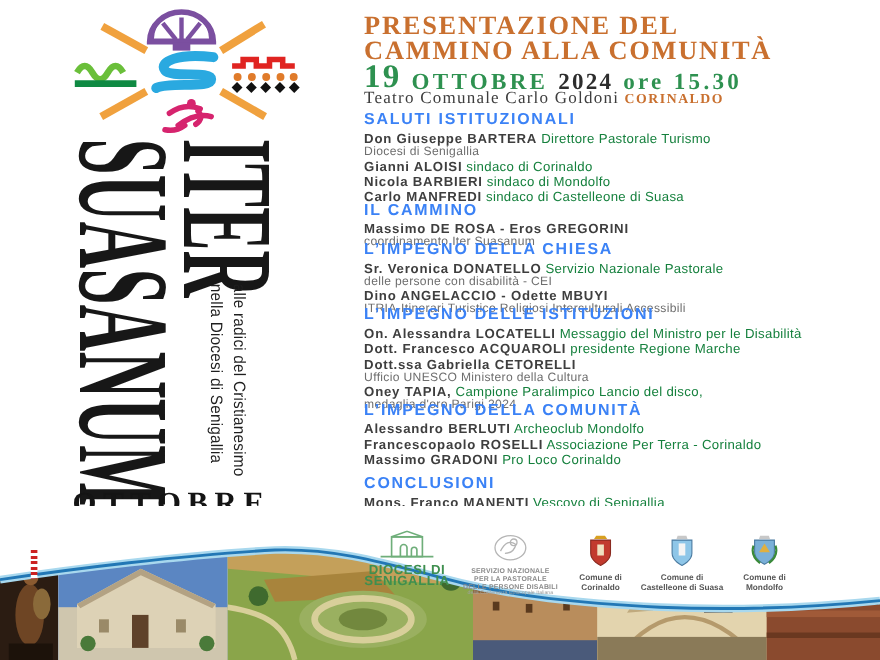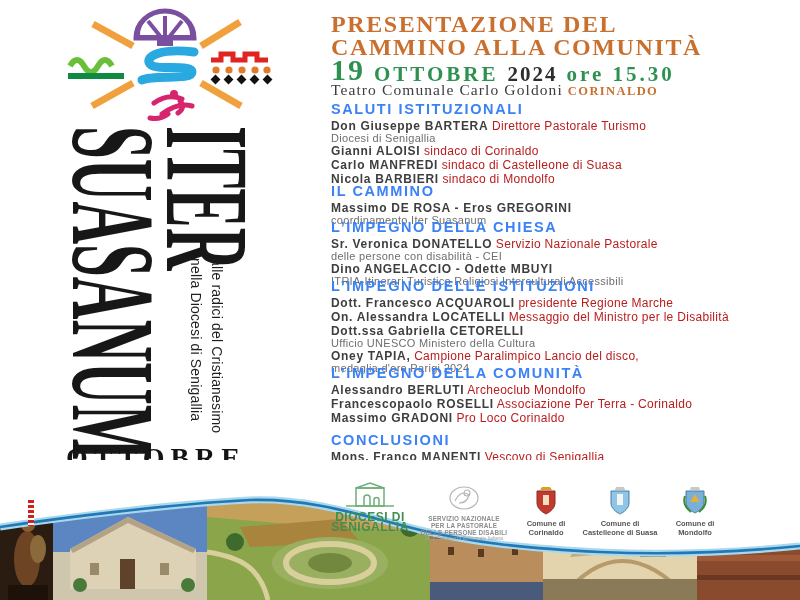--- a/index.html
+++ b/index.html
@@ -31,21 +31,21 @@
   #date-line .year{font-size:21px;letter-spacing:2px;color:#2d2d2d;}
   #date-line .time{font-size:21px;letter-spacing:3px;}
   #venue-line{left:331px;top:81px;width:460px;font-size:15.5px;letter-spacing:1.1px;color:#3d3d3d;}
   #venue-line .city{color:#c9702f;font-weight:bold;font-size:12.5px;letter-spacing:1.4px;}
 
   .sec{position:absolute;left:331px;width:462px;}
   .sec-title{color:#3b82f6;font-weight:bold;font-size:14.5px;line-height:15px;
              letter-spacing:1.6px;margin-bottom:3px;}
   .entry{font-size:12px;line-height:13px;margin-bottom:1px;letter-spacing:0.3px;}
   .nm{font-weight:bold;color:#3e3e3e;letter-spacing:0.7px;}
-  .rl{color:#b91c1c;margin-top:44px;}
+  .rl{color:#15803d;margin-top:44px;}
   .sub{font-size:11px;line-height:10.5px;color:#6e6e6e;letter-spacing:0.3px;}
 
   #moderator{left:331px;top:463px;width:462px;font-size:12px;line-height:13px;}
   #moderator .lbl{color:#c9702f;font-weight:bold;letter-spacing:0.5px;}
   #guest{left:331px;top:477px;width:462px;font-size:12px;line-height:12.5px;color:#6e6e6e;}
   #guest .nm{font-size:12.5px;}
 
   
   #photos{position:absolute;left:0;top:497px;width:800px;height:103px;}
   #wave{position:absolute;left:0;top:460px;width:800px;height:140px;pointer-events:none;}
@@ -149,26 +149,26 @@
     <div class="entry">
       <span class="nm">Don Giuseppe BARTERA</span>
       <span class="rl">Direttore Pastorale Turismo</span>
       <div class="sub">Diocesi di Senigallia</div>
     </div>
     <div class="entry">
       <span class="nm">Gianni ALOISI</span>
       <span class="rl">sindaco di Corinaldo</span>
     </div>
     <div class="entry">
+      <span class="nm">Nicola BARBIERI</span>
+      <span class="rl">sindaco di Mondolfo</span>
+    </div>
+    <div class="entry">
       <span class="nm">Carlo MANFREDI</span>
       <span class="rl">sindaco di Castelleone di Suasa</span>
-    </div>
-    <div class="entry">
-      <span class="nm">Nicola BARBIERI</span>
-      <span class="rl">sindaco di Mondolfo</span>
     </div>
   </div>
 
   <div class="sec" style="top:184px">
     <div class="sec-title">IL CAMMINO</div>
     <div class="entry">
       <span class="nm">Massimo DE ROSA - Eros GREGORINI</span>
       <div class="sub">coordinamento Iter Suasanum</div>
     </div>
   </div>
@@ -182,26 +182,26 @@
     </div>
     <div class="entry">
       <span class="nm">Dino ANGELACCIO - Odette MBUYI</span>
       <div class="sub">ITRIA-Itinerari Turistico Religiosi Interculturali Accessibili</div>
     </div>
   </div>
 
   <div class="sec" style="top:279px">
     <div class="sec-title">L’IMPEGNO DELLE ISTITUZIONI</div>
     <div class="entry">
+      <span class="nm">On. Alessandra LOCATELLI</span>
+      <span class="rl">Messaggio del Ministro per le Disabilità</span>
+    </div>
+    <div class="entry">
       <span class="nm">Dott. Francesco ACQUAROLI</span>
       <span class="rl">presidente Regione Marche</span>
-    </div>
-    <div class="entry">
-      <span class="nm">On. Alessandra LOCATELLI</span>
-      <span class="rl">Messaggio del Ministro per le Disabilità</span>
     </div>
     <div class="entry">
       <span class="nm">Dott.ssa Gabriella CETORELLI</span>
       <div class="sub">Ufficio UNESCO Ministero della Cultura</div>
     </div>
     <div class="entry">
       <span class="nm">Oney TAPIA,</span>
       <span class="rl">Campione Paralimpico Lancio del disco,</span>
       <div class="sub">medaglia d'oro Parigi 2024</div>
     </div>

